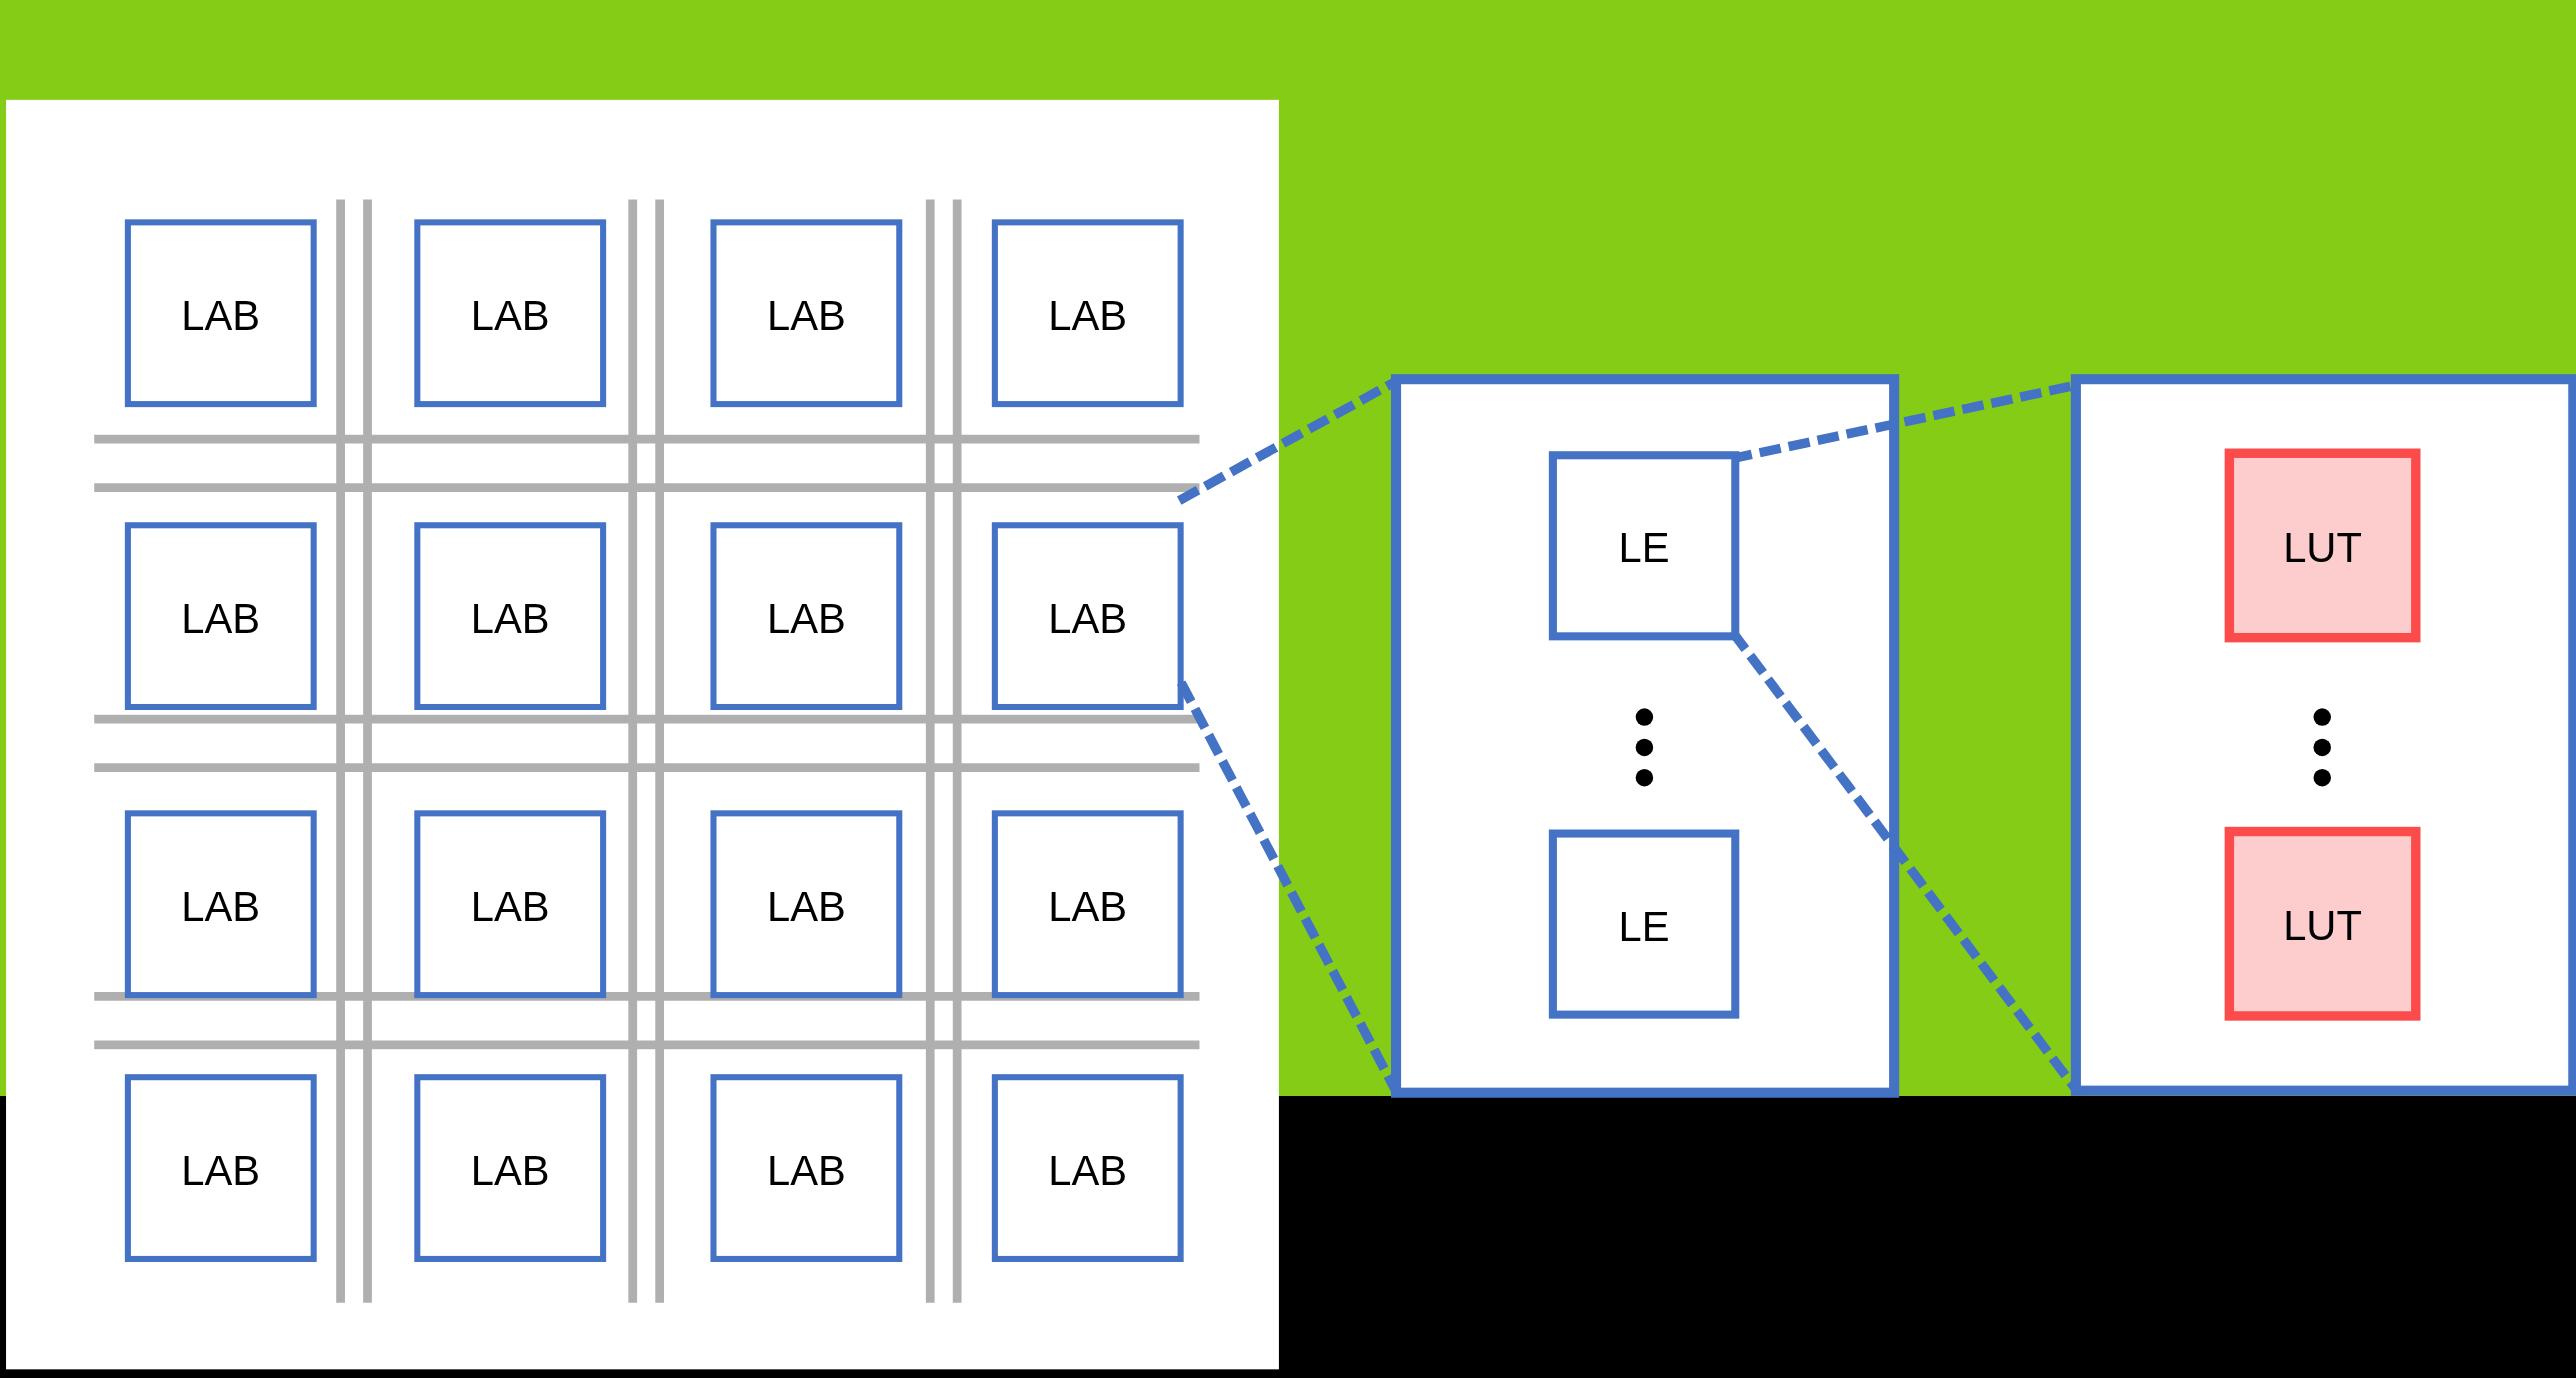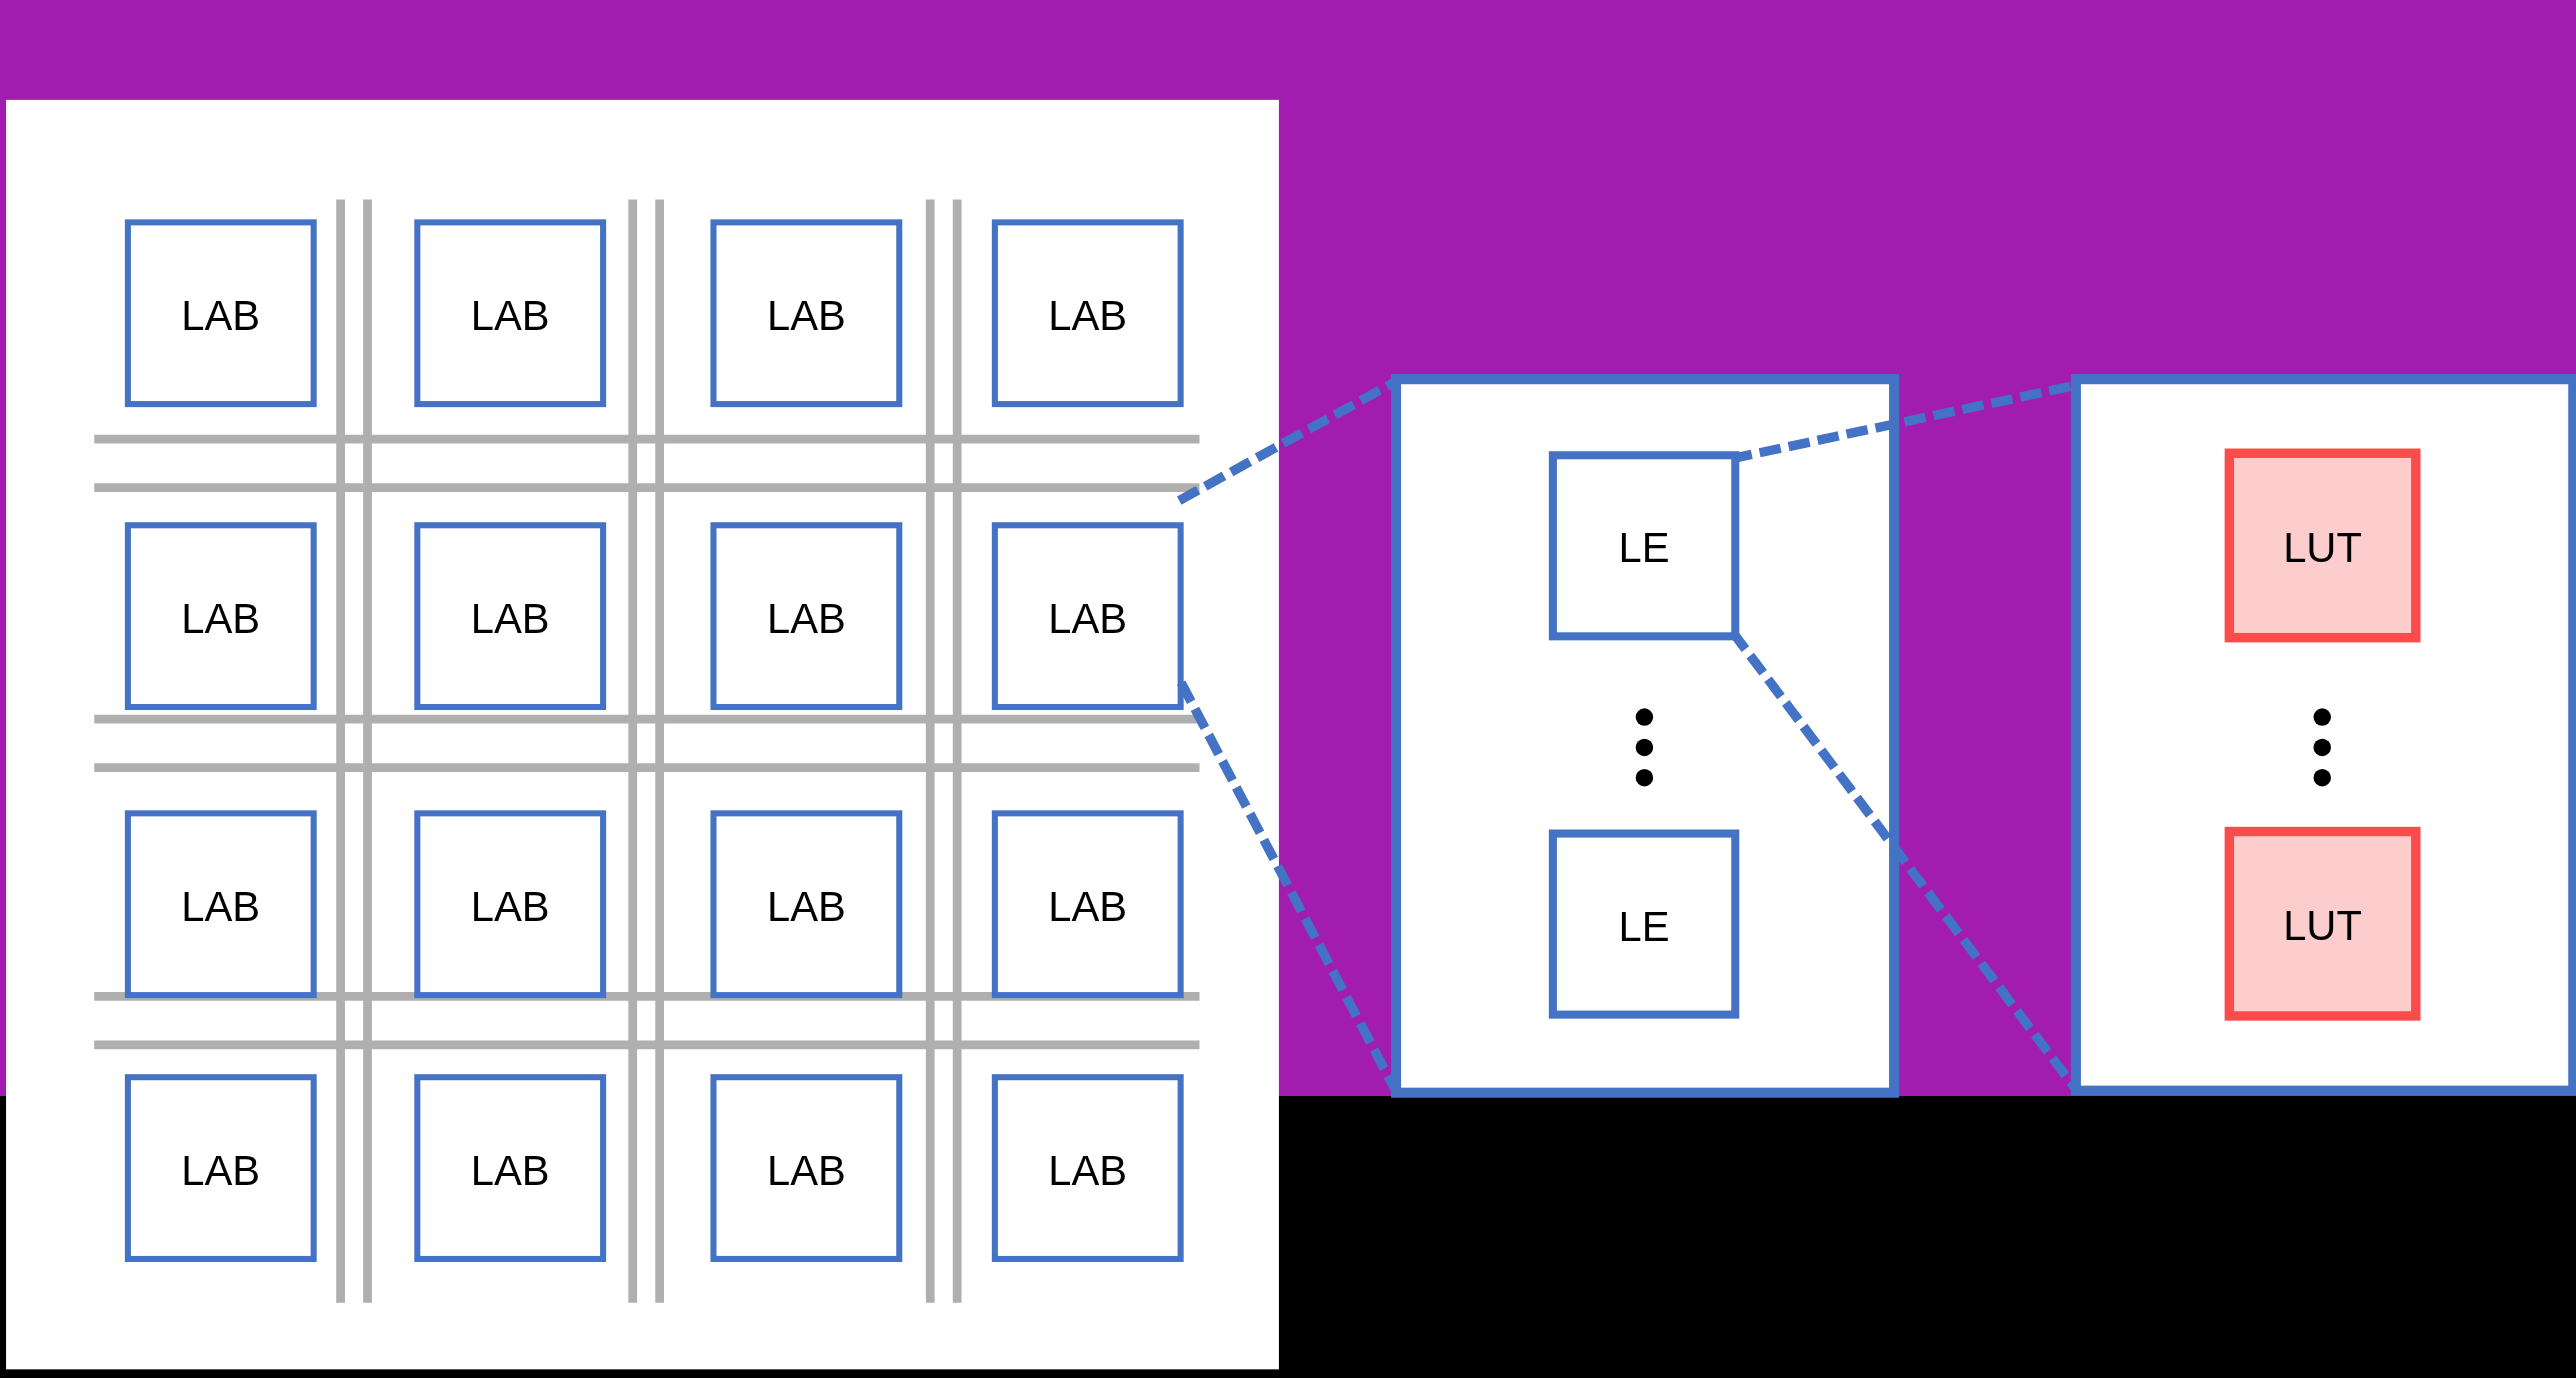--- a/index.html
+++ b/index.html
@@ -7,21 +7,21 @@
     padding: 0;
     background: #000000;
     width: 2576px;
     height: 1379px;
     overflow: hidden;
   }
   #stage {
     position: relative;
     width: 2576px;
     height: 1096px;
-    background: #a21caf;
+    background: #84cc16;
     font-family: "Liberation Sans", sans-serif;
   }
   svg#diagram {
     position: absolute;
     left: 0;
     top: 0;
     width: 2576px;
     height: 1379px;
     display: block;
   }

